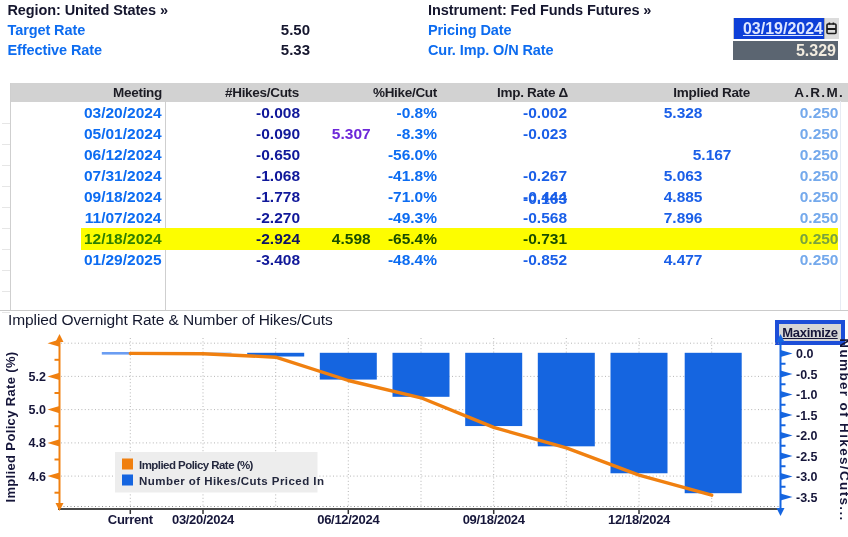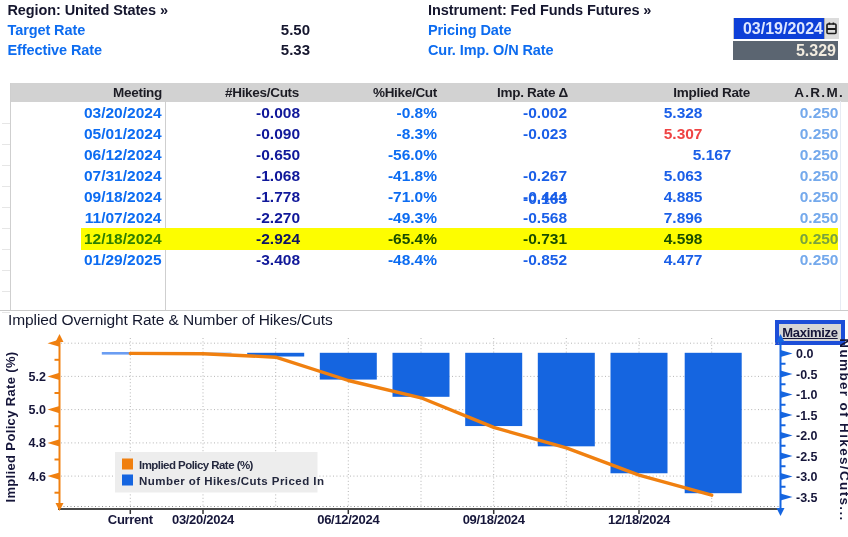--- a/index.html
+++ b/index.html
@@ -21,21 +21,21 @@
 <div class="abs lbl blu" style="left:7.5px;top:42px;">Effective Rate</div>
 <div class="abs val dk" style="width:300px;left:10px;top:22px;text-align:right;">5.50</div>
 <div class="abs val dk" style="width:300px;left:10px;top:42px;text-align:right;">5.33</div>
 
 <div class="abs lbl dk" style="left:428px;top:2px;">Instrument: Fed Funds Futures »</div>
 <div class="abs lbl blu" style="left:428px;top:22px;">Pricing Date</div>
 <div class="abs lbl blu" style="left:428px;top:42px;">Cur. Imp. O/N Rate</div>
 
 <div class="abs" style="left:733px;top:18px;width:105px;height:21px;background:#c4c8ce;"></div>
 <div class="abs" style="left:734px;top:18px;width:90px;height:21px;background:#0d3fd8;"></div>
-<div class="abs" style="left:734px;top:19px;width:89px;height:19px;color:#dde6ff;font-size:16px;font-weight:bold;text-align:right;line-height:19px;">03/19/2024</div>
+<div class="abs" style="left:734px;top:19px;width:89px;height:19px;color:#dde6ff;font-size:16px;font-weight:bold;text-align:right;line-height:19px;text-decoration:underline;">03/19/2024</div>
 
 <div class="abs" style="left:824px;top:18px;width:14px;height:21px;background:#dcdcdc;border-left:1px solid #aaa;"></div>
 <svg class="abs" style="left:825.5px;top:22px;" width="11" height="13">
     <rect x="1" y="2" width="9" height="9.5" rx="1" fill="none" stroke="#1a1a1a" stroke-width="1.6"></rect>
     <rect x="1" y="6" width="9" height="2" fill="#1a1a1a"></rect>
     <rect x="2.6" y="0.5" width="1.6" height="2" fill="#1a1a1a"></rect>
     <rect x="6.6" y="0.5" width="1.6" height="2" fill="#1a1a1a"></rect>
   </svg>
 
 <div class="abs" style="left:733px;top:41px;width:105px;height:19px;background:#5b6571;"></div>
@@ -61,21 +61,21 @@
     <div class="cell" style="top:101.5px;left:0;width:300px;color:#10189a;">-0.008</div>
     <div class="cell" style="top:101.5px;left:0;width:437px;color:#0c6cf2;">-0.8%</div>
     <div class="cell" style="top:101.5px;left:0;width:567px;color:#1a5fe8;">-0.002</div>
     <div class="cell" style="top:101.5px;left:0;width:702.5px;color:#1a5fe8;">5.328</div>
     <div class="cell" style="top:101.5px;left:0;width:838.5px;color:#74a9ec;">0.250</div>
     <div class="abs" style="left:2px;top:122.5px;width:8px;height:1px;background:#e6e6e6;"></div>
     <div class="cell" style="top:122.5px;left:0;width:161.5px;color:#0c6cf2;">05/01/2024</div>
     <div class="cell" style="top:122.5px;left:0;width:300px;color:#10189a;">-0.090</div>
     <div class="cell" style="top:122.5px;left:0;width:437px;color:#0c6cf2;text-align:right;">-8.3%</div>
     <div class="cell" style="top:122.5px;left:0;width:567px;color:#1a5fe8;">-0.023</div>
-    <div class="cell" style="top:122.5px;left:0;width:702.5px;color:#ef4444;">5.307</div>
+    <div class="cell" style="top:122.5px;left:0;width:702.5px;color:#6d28d9;text-align:center;">5.307</div>
     <div class="cell" style="top:122.5px;left:0;width:838.5px;color:#74a9ec;">0.250</div>
     <div class="abs" style="left:2px;top:143.5px;width:8px;height:1px;background:#e6e6e6;"></div>
     <div class="cell" style="top:143.5px;left:0;width:161.5px;color:#0c6cf2;">06/12/2024</div>
     <div class="cell" style="top:143.5px;left:0;width:300px;color:#10189a;">-0.650</div>
     <div class="cell" style="top:143.5px;left:0;width:437px;color:#0c6cf2;">-56.0%</div>
     <div class="cell" style="top:143.5px;left:0;width:567px;color:#1a5fe8;margin-top:44px;">-0.163</div>
     <div class="cell" style="top:143.5px;left:0;width:702.5px;color:#1a5fe8;padding-left:29px;">5.167</div>
     <div class="cell" style="top:143.5px;left:0;width:838.5px;color:#74a9ec;">0.250</div>
     <div class="abs" style="left:2px;top:164.5px;width:8px;height:1px;background:#e6e6e6;"></div>
     <div class="cell" style="top:164.5px;left:0;width:161.5px;color:#0c6cf2;">07/31/2024</div>
@@ -96,21 +96,21 @@
     <div class="cell" style="top:206.5px;left:0;width:300px;color:#10189a;">-2.270</div>
     <div class="cell" style="top:206.5px;left:0;width:437px;color:#0c6cf2;">-49.3%</div>
     <div class="cell" style="top:206.5px;left:0;width:567px;color:#1a5fe8;">-0.568</div>
     <div class="cell" style="top:206.5px;left:0;width:702.5px;color:#1a5fe8;">7.896</div>
     <div class="cell" style="top:206.5px;left:0;width:838.5px;color:#74a9ec;">0.250</div>
     <div class="abs" style="left:2px;top:227.5px;width:8px;height:1px;background:#e6e6e6;"></div>
     <div class="cell" style="top:227.5px;left:0;width:161.5px;color:#2f8000;">12/18/2024</div>
     <div class="cell" style="top:227.5px;left:0;width:300px;color:#0d1462;">-2.924</div>
     <div class="cell" style="top:227.5px;left:0;width:437px;color:#194d00;">-65.4%</div>
     <div class="cell" style="top:227.5px;left:0;width:567px;color:#194d00;">-0.731</div>
-    <div class="cell" style="top:227.5px;left:0;width:702.5px;color:#194d00;">4.598</div>
+    <div class="cell" style="top:227.5px;left:0;width:702.5px;color:#194d00;text-align:center;">4.598</div>
     <div class="cell" style="top:227.5px;left:0;width:838.5px;color:#79a33c;">0.250</div>
     <div class="abs" style="left:2px;top:248.5px;width:8px;height:1px;background:#e6e6e6;"></div>
     <div class="cell" style="top:248.5px;left:0;width:161.5px;color:#0c6cf2;">01/29/2025</div>
     <div class="cell" style="top:248.5px;left:0;width:300px;color:#10189a;">-3.408</div>
     <div class="cell" style="top:248.5px;left:0;width:437px;color:#0c6cf2;">-48.4%</div>
     <div class="cell" style="top:248.5px;left:0;width:567px;color:#1a5fe8;">-0.852</div>
     <div class="cell" style="top:248.5px;left:0;width:702.5px;color:#1a5fe8;">4.477</div>
     <div class="cell" style="top:248.5px;left:0;width:838.5px;color:#74a9ec;">0.250</div>
     <div class="abs" style="left:2px;top:269.5px;width:8px;height:1px;background:#e6e6e6;"></div>
     <div class="abs" style="left:2px;top:290.5px;width:8px;height:1px;background:#e6e6e6;"></div>

